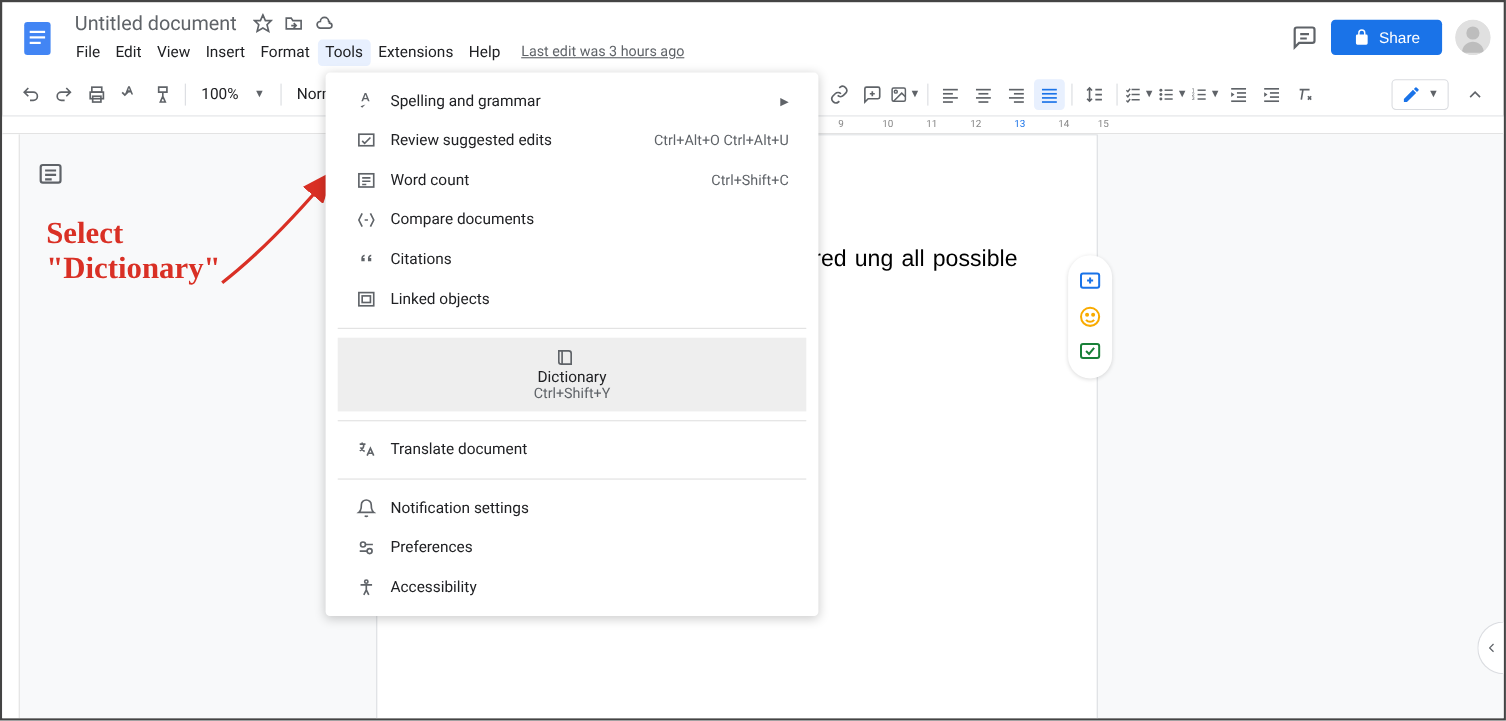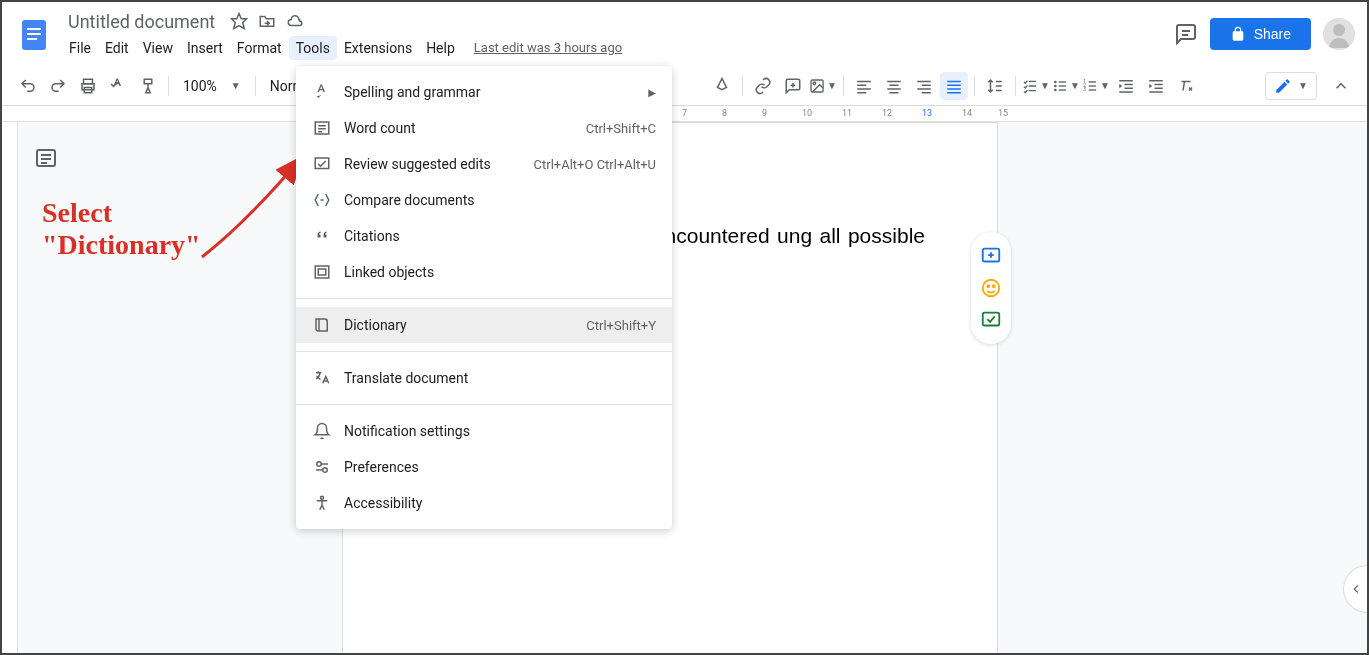--- a/index.html
+++ b/index.html
@@ -33,23 +33,23 @@
 .chevron-up { width: 28px; height: 28px; display: flex; align-items: center; justify-content: center; color: #5f6368; cursor: pointer; margin-left: 8px; }
 
 .ruler { height: 16px; background: #fff; border-bottom: 1px solid #e0e0e0; position: relative; font-size: 9px; color: #5f6368; display: flex; align-items: center; padding-left: 340px; }
 
 .canvas { background: #f8f9fa; height: calc(100% - 120px); position: relative; overflow: hidden; }
 .vruler { position: absolute; left: 0; top: 0; width: 16px; height: 100%; background: #fff; border-right: 1px solid #e0e0e0; }
 .page { position: absolute; left: 340px; top: 0; width: 656px; height: 900px; background: #fff; border: 1px solid #dadce0; padding: 96px 72px; }
 .doc-text { font-family: Arial, sans-serif; font-size: 21px; line-height: 1.6; text-align: justify; color: #000; }
 .outline-btn { position: absolute; left: 32px; top: 24px; width: 28px; height: 28px; color: #5f6368; cursor: pointer; }
 
-.dropdown-menu { position: absolute; left: 294px; top: 64px; width: 376px; background: #fff; box-shadow: 0 2px 10px rgba(0,0,0,0.2); border-radius: 4px; z-index: 100; padding: 8px 0; }
+.dropdown-menu { position: absolute; left: 294px; top: 64px; width: 448px; background: #fff; box-shadow: 0 2px 10px rgba(0,0,0,0.2); border-radius: 4px; z-index: 100; padding: 8px 11px; }
 .menu-row { display: flex; align-items: center; padding: 8px 16px; cursor: pointer; font-size: 14px; color: #202124; min-height: 32px; }
-.menu-row.highlighted { background: #eeeeee; }
+.menu-row.highlighted { background: #eeeeee; flex-direction: column; }
 .menu-row-icon { width: 20px; height: 20px; margin-right: 12px; color: #5f6368; display: flex; align-items: center; justify-content: center; flex-shrink: 0; }
 .menu-row-label { flex: 1; }
 .menu-row-shortcut { color: #5f6368; font-size: 13px; }
 .menu-row-arrow { color: #5f6368; font-size: 10px; }
 .menu-divider { height: 1px; background: #e0e0e0; margin: 8px 0; }
 
 .side-actions { position: absolute; right: 356px; top: 110px; display: flex; flex-direction: column; gap: 8px; background: #fff; border-radius: 20px; padding: 12px 8px; box-shadow: 0 1px 4px rgba(0,0,0,0.15); }
 .side-action { width: 24px; height: 24px; display: flex; align-items: center; justify-content: center; cursor: pointer; }
 
 .annotation { position: absolute; left: 40px; top: 195px; color: #d93025; font-family: 'Comic Sans MS', cursive; font-size: 28px; font-weight: bold; z-index: 50; pointer-events: none; }
@@ -358,38 +358,38 @@
         <svg width="18" height="18" viewBox="0 0 24 24" fill="currentColor">
           <path d="M10 2h2l4 10h-2l-1-2.5h-4L8 12H6zm1 2l-1.5 4h3zM5 18l2 2 4-4"></path>
         </svg>
       </span>
     <span class="menu-row-label">Spelling and grammar</span>
     <span class="menu-row-arrow">▶</span>
   </div>
   <div class="menu-row">
     <span class="menu-row-icon">
         <svg width="18" height="18" viewBox="0 0 24 24" fill="none" stroke="currentColor" stroke-width="2">
+          <rect x="3" y="4" width="18" height="14"></rect>
+          <path d="M7 12l3 3 7-7"></path>
+        </svg>
+      </span>
+    <span class="menu-row-label">Review suggested edits</span>
+    <span class="menu-row-shortcut">Ctrl+Alt+O Ctrl+Alt+U</span>
+  </div>
+  <div class="menu-row">
+    <span class="menu-row-icon">
+        <svg width="18" height="18" viewBox="0 0 24 24" fill="none" stroke="currentColor" stroke-width="2">
           <rect x="3" y="4" width="18" height="16"></rect>
           <line x1="7" y1="9" x2="17" y2="9"></line>
           <line x1="7" y1="13" x2="17" y2="13"></line>
           <line x1="7" y1="17" x2="12" y2="17"></line>
         </svg>
       </span>
     <span class="menu-row-label">Word count</span>
     <span class="menu-row-shortcut">Ctrl+Shift+C</span>
-  </div>
-  <div class="menu-row">
-    <span class="menu-row-icon">
-        <svg width="18" height="18" viewBox="0 0 24 24" fill="none" stroke="currentColor" stroke-width="2">
-          <rect x="3" y="4" width="18" height="14"></rect>
-          <path d="M7 12l3 3 7-7"></path>
-        </svg>
-      </span>
-    <span class="menu-row-label">Review suggested edits</span>
-    <span class="menu-row-shortcut">Ctrl+Alt+O Ctrl+Alt+U</span>
   </div>
   <div class="menu-row">
     <span class="menu-row-icon">
         <svg width="18" height="18" viewBox="0 0 24 24" fill="none" stroke="currentColor" stroke-width="2">
           <path d="M7 4l-4 8 4 8M17 4l4 8-4 8M10 12h4"></path>
         </svg>
       </span>
     <span class="menu-row-label">Compare documents</span>
   </div>
   <div class="menu-row">

